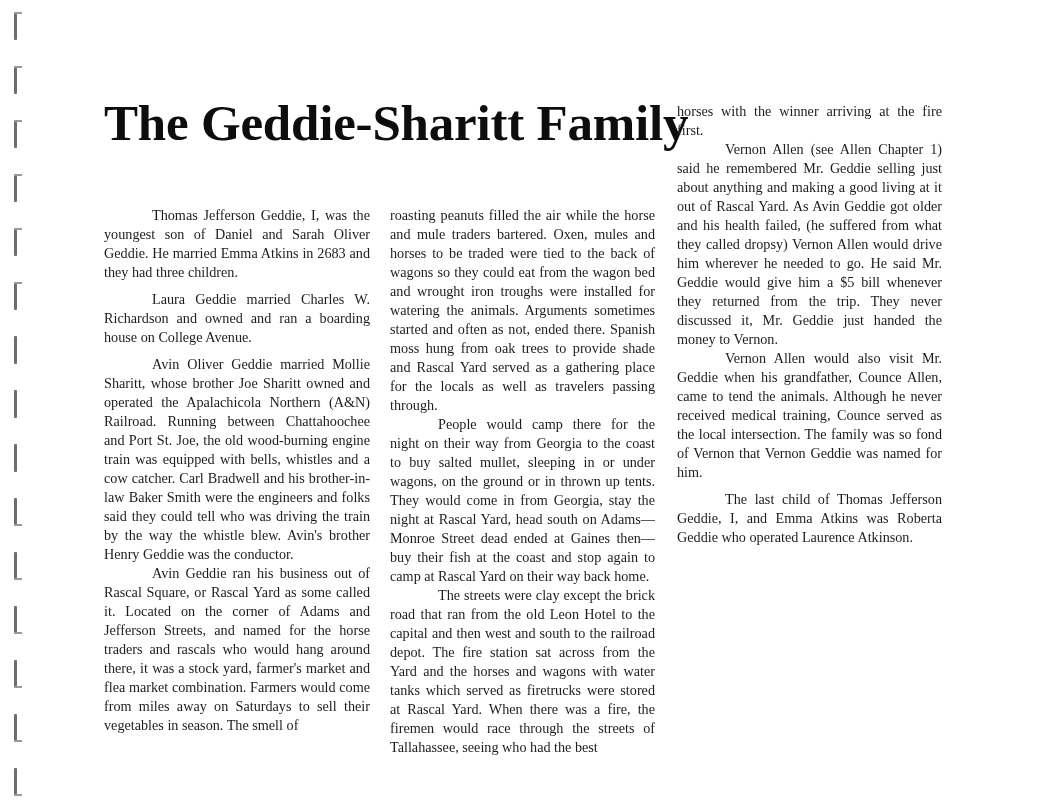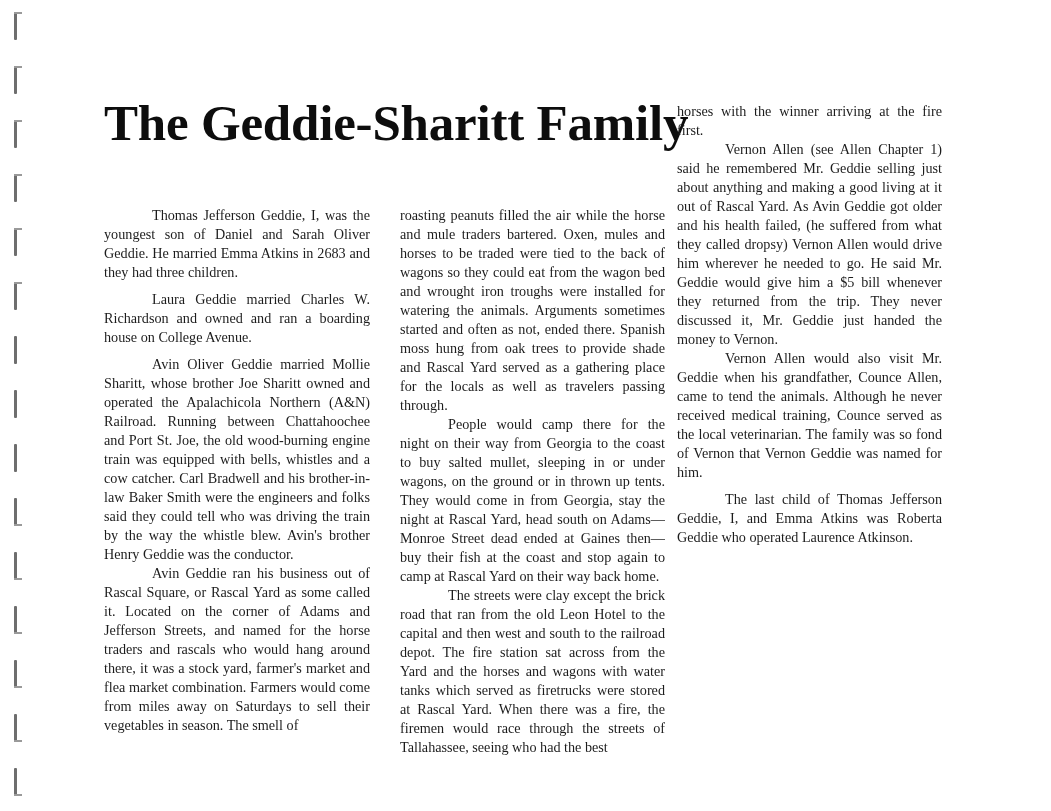--- a/index.html
+++ b/index.html
@@ -81,21 +81,21 @@
     .col p.gap {
       margin-top: 8px;
     }
     .col p.noindent {
       text-indent: 0;
     }
     .col p.last {
       text-align-last: left;
     }
     #col1 { left: 104px; top: 206px; width: 266px; }
-    #col2 { left: 400px; top: 206px; width: 265px; }
+    #col2 { left: 390px; top: 206px; width: 265px; }
     #col3 { left: 677px; top: 102px; width: 265px; }
   </style>
 </head>
 <body>
 
 <div class="binding">
   <div class="bind-mark top" style="top:12px">
       <span class="stem"></span>
       <span class="cap"></span>
     </div>
@@ -165,15 +165,15 @@
 
 <div class="col" id="col2">
   <p class="noindent">roasting peanuts filled the air while the horse and mule traders bartered.  Oxen, mules and horses to be traded were tied to the back of wagons so they could eat from the wagon bed and wrought iron troughs were installed for watering the animals.  Arguments sometimes started and often as not, ended there. Spanish moss hung from oak trees to provide shade and Rascal Yard served as a gathering place for the locals as well as travelers passing through.</p>
   <p>People would camp there for the night on their way from Georgia to the coast to buy salted mullet, sleeping in or under wagons, on the ground or in thrown up tents.  They would come in from Georgia, stay the night at Rascal Yard, head south on Adams—Monroe Street dead ended at Gaines then—buy their fish at the coast and stop again to camp at Rascal Yard on their way back home.</p>
   <p>The streets were clay except the brick road that ran from the old Leon Hotel to the capital and then west and south to the railroad depot.  The fire station sat across from the Yard and the horses and wagons with water tanks which served as firetrucks were stored at Rascal Yard.  When there was a fire, the firemen would race through the streets of Tallahassee, seeing who had the best</p>
 </div>
 
 <div class="col" id="col3">
   <p class="noindent">horses with the winner arriving at the fire first.</p>
   <p>Vernon Allen (see Allen Chapter 1) said he remembered Mr. Geddie selling just about anything and making a good living at it out of Rascal Yard.  As Avin Geddie got older and his health failed, (he suffered from what they called dropsy) Vernon Allen would drive him wherever he needed to go.  He said Mr. Geddie would give him a $5 bill whenever they returned from the trip. They never discussed it, Mr. Geddie just handed the money to Vernon.</p>
-  <p>Vernon Allen would also visit Mr. Geddie when  his grandfather, Counce Allen, came to tend the animals. Although he never received medical training, Counce served as the local veterinarian.  The family was so fond of Vernon that Vernon Geddie was named for him.</p>
+  <p>Vernon Allen would also visit Mr. Geddie when  his grandfather, Counce Allen, came to tend the animals. Although he never received medical training, Counce served as the local intersection.  The family was so fond of Vernon that Vernon Geddie was named for him.</p>
   <p class="gap last">The last child of Thomas Jefferson Geddie, I, and Emma Atkins was Roberta Geddie who operated Laurence Atkinson.</p>
 </div>
 
 </body></html>

